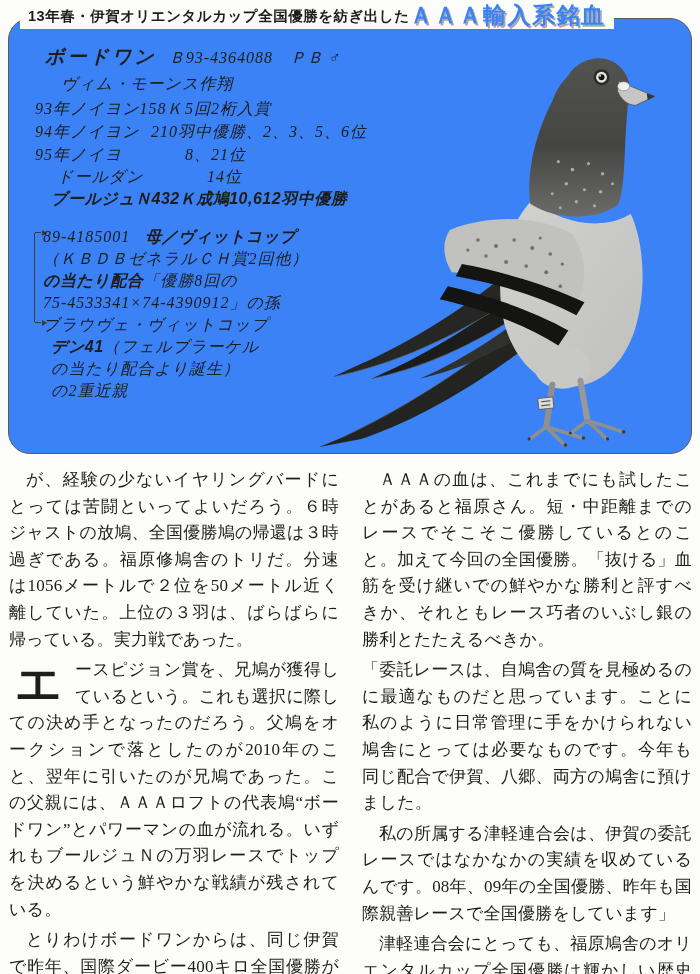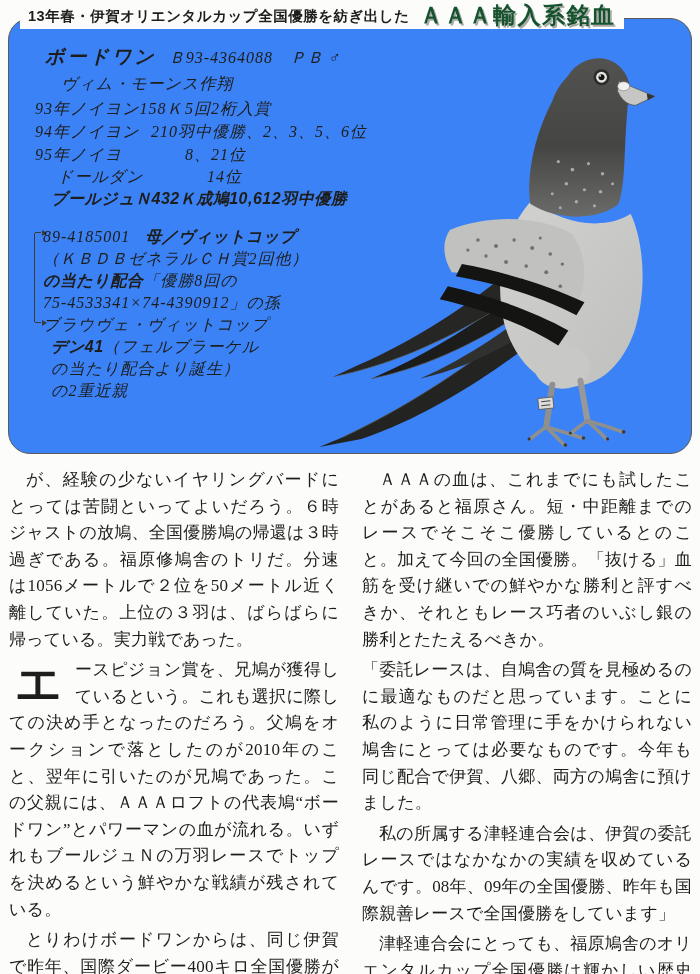--- a/index.html
+++ b/index.html
@@ -6,29 +6,29 @@
   body{
     width:700px;height:974px;position:relative;overflow:hidden;
     background:#fcfcfa;color:#1d1d1b;
     font-family:"Liberation Serif","DejaVu Serif",serif;
   }
 
   
   .hdr{
     position:absolute;top:3px;left:20px;z-index:3;
     background:#fcfcfa;padding:0 8px;
-    display:flex;align-items:flex-end;gap:10px;white-space:nowrap;
+    display:flex;align-items:flex-end;white-space:nowrap;
   }
   .hdr-sub{
     font-family:"Liberation Sans","DejaVu Sans",sans-serif;
     font-size:14.5px;font-weight:bold;letter-spacing:.5px;line-height:26px;
   }
   .hdr-title{
     font-size:23px;font-weight:bold;letter-spacing:1.5px;line-height:26px;
-    color:#14532d;text-shadow:1.6px 1.6px 0 #a8a8a6;
+    color:#3b82f6;text-shadow:1.6px 1.6px 0 #a8a8a6;
   }
 
   
   .pbox{
     position:absolute;left:8px;top:18px;width:682px;height:434px;
     border:1.5px solid #5b5b59;border-radius:22px;background:#3b82f6;font-style:italic;
   }
   .ped-line{position:absolute;white-space:nowrap;font-size:16px;letter-spacing:1px;line-height:20px;}
   .ped-name{font-family:"Liberation Sans","DejaVu Sans",sans-serif;font-size:19px;font-weight:bold;letter-spacing:3px;}
   .ped-ring{font-size:16px;margin-left:12px;letter-spacing:1px;}

